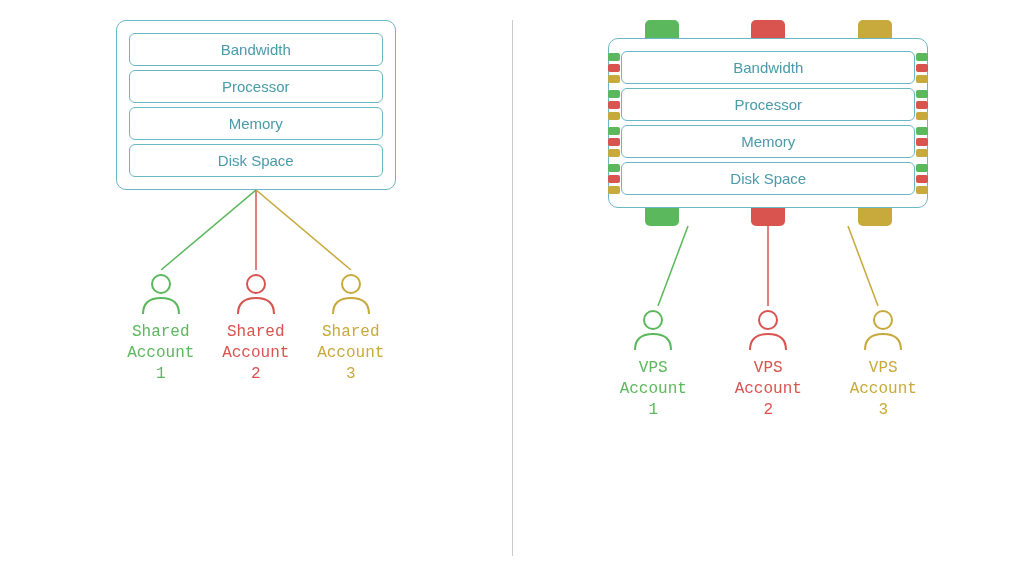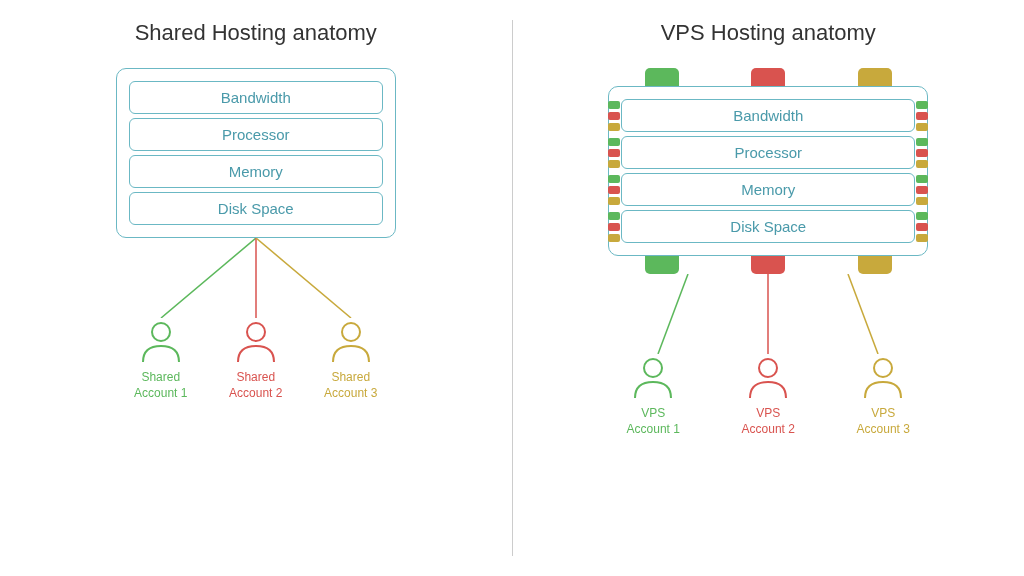--- a/index.html
+++ b/index.html
@@ -197,35 +197,35 @@
       width: 70px;
     }
 
     .person-icon {
       width: 46px;
       height: 46px;
       margin-bottom: 6px;
     }
 
     .account-label {
-      font-size: 12px;
+      font-size: 16px;
       line-height: 1.3;
+      font-family: Liberation Mono, monospace;
     }
 
     .color-green { color: #5cb85c; }
     .color-red { color: #d9534f; }
     .color-yellow { color: #c8a93c; }
   </style>
 </head>
 <body>
 
 <div class="main-container">
 
   <div class="panel">
-    <div class="panel-title">Shared Hosting anatomy</div>
 
     <div class="resources-box">
       <div class="resource-row">Bandwidth</div>
       <div class="resource-row">Processor</div>
       <div class="resource-row">Memory</div>
       <div class="resource-row">Disk Space</div>
     </div>
 
     <div class="lines-section">
       <svg viewBox="0 0 280 80" preserveAspectRatio="none">
@@ -263,21 +263,20 @@
         </svg>
         <span class="account-label color-yellow">Shared<br>Account 3</span>
       </div>
 
     </div>
   </div>
 
   <div class="divider"></div>
 
   <div class="panel">
-    <div class="panel-title">VPS Hosting anatomy</div>
 
     <div class="vps-resources-wrapper">
 
       <div class="vps-tabs">
         <div class="vps-tab tab-green"></div>
         <div class="vps-tab tab-red"></div>
         <div class="vps-tab tab-yellow"></div>
       </div>
 
       <div class="vps-resources-box">

